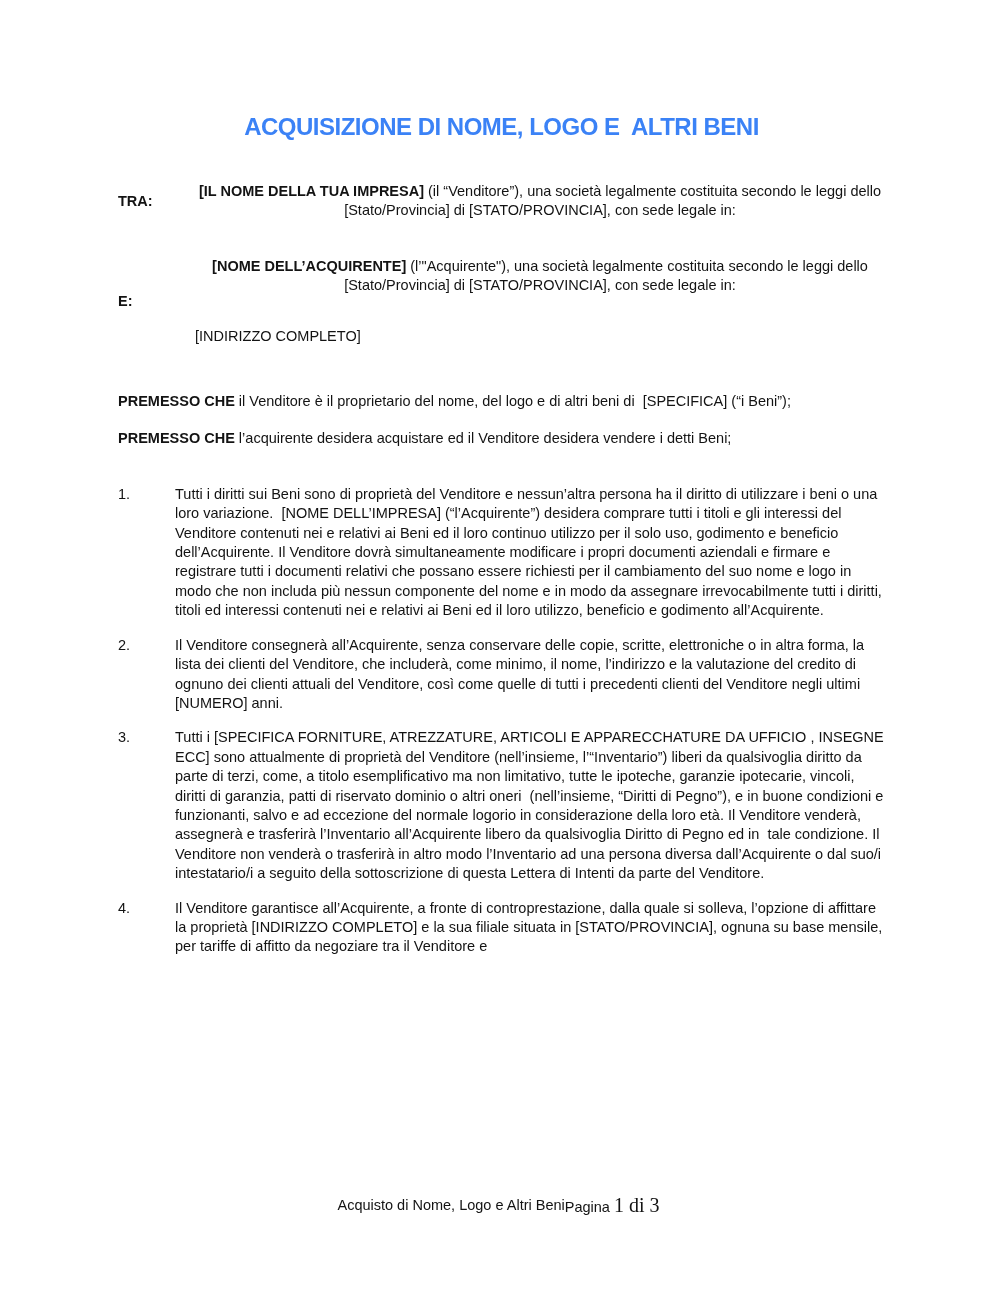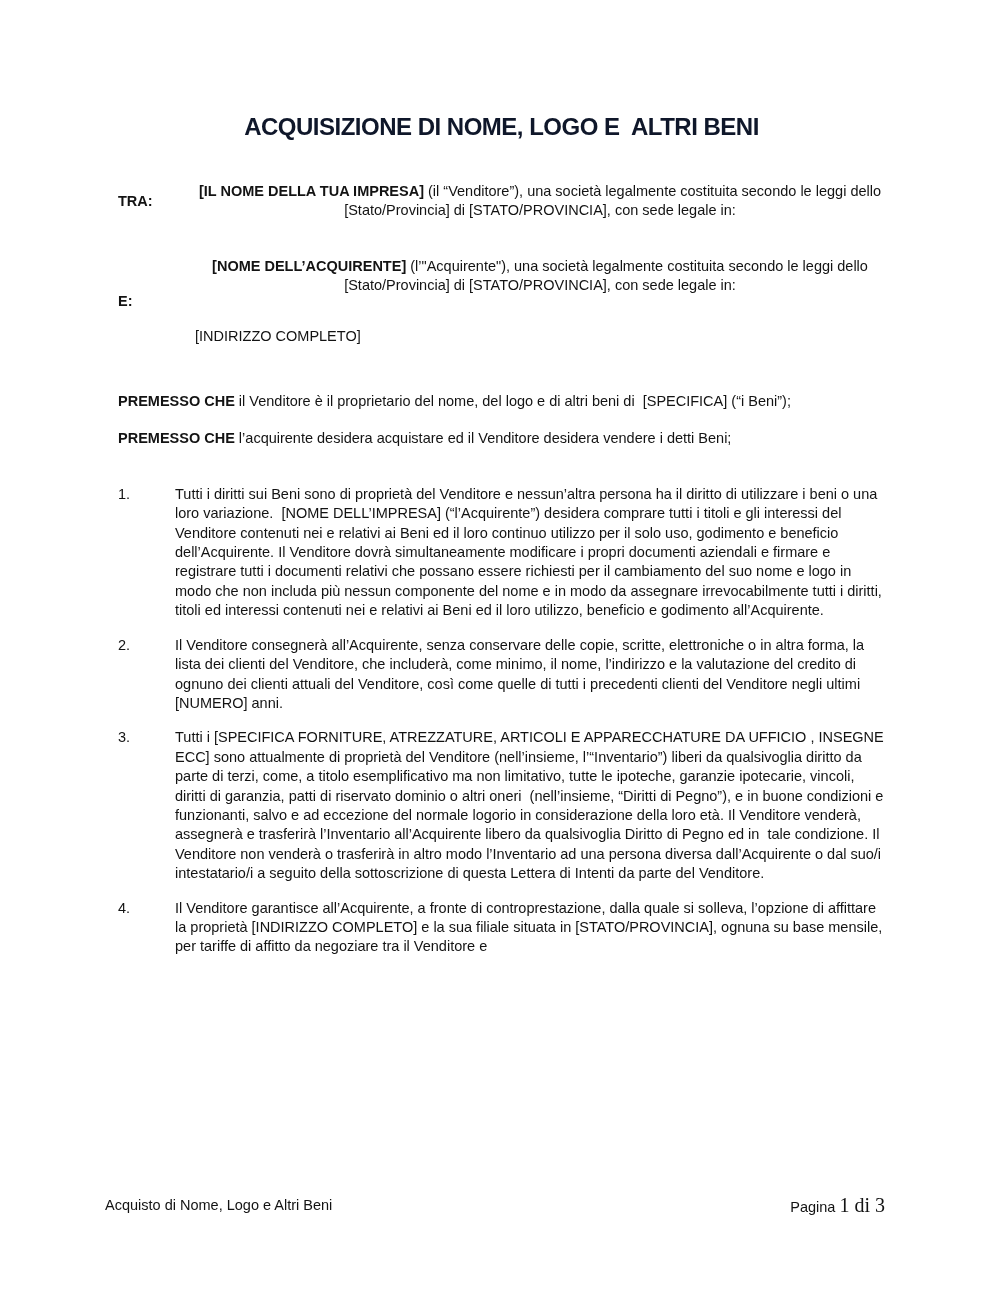--- a/index.html
+++ b/index.html
@@ -16,21 +16,21 @@
     padding: 112px 115px 0 118px;
     overflow: hidden;
   }
   .doc-title {
     margin: 0;
     text-align: center;
     font-size: 24px;
     line-height: 30px;
     font-weight: bold;
     letter-spacing: -0.5px;
-    color: #0f172a;
+    color: #3b82f6;
     white-space: pre-wrap;
   }
   p { margin: 0; white-space: pre-wrap; }
   .b { font-weight: bold; }
   .intro { margin-top: 60px; }
   .party { display: flex; margin-top: 40px; align-items: center; }
   .party.second { margin-top: 36px; }
   .party-label { width: 57px; flex: none; font-weight: bold; white-space: pre-wrap; }
   .party-content { flex: 1; min-width: 0; margin-left: 20px; }
   .party-desc { text-align: center; }
@@ -38,25 +38,25 @@
   .party.second .party-address { margin-top: 31px; }
   .recital { margin-top: 18px; }
   .recital.first { margin-top: 46px; }
   .clauses { margin-top: 36px; }
   .clause { display: flex; margin-top: 15px; }
   .clause.first { margin-top: 0; }
   .clause-num { width: 57px; flex: none; white-space: pre-wrap; }
   .clause-text { flex: 1; min-width: 0; white-space: pre-wrap; }
   .footer {
     position: absolute;
-    left: 105px;
+    left: 112px;
     right: 115px;
     top: 1196px;
     display: flex;
-    justify-content: space-between;
+    justify-content: center;
     white-space: pre-wrap;
   }
   .serif { font-family: "Liberation Serif", serif; font-size: 20px; }
 </style>
 </head>
 <body>
 
 <div class="page">
 
   <h1 class="doc-title">ACQUISIZIONE DI NOME, LOGO E  ALTRI BENI</h1>

